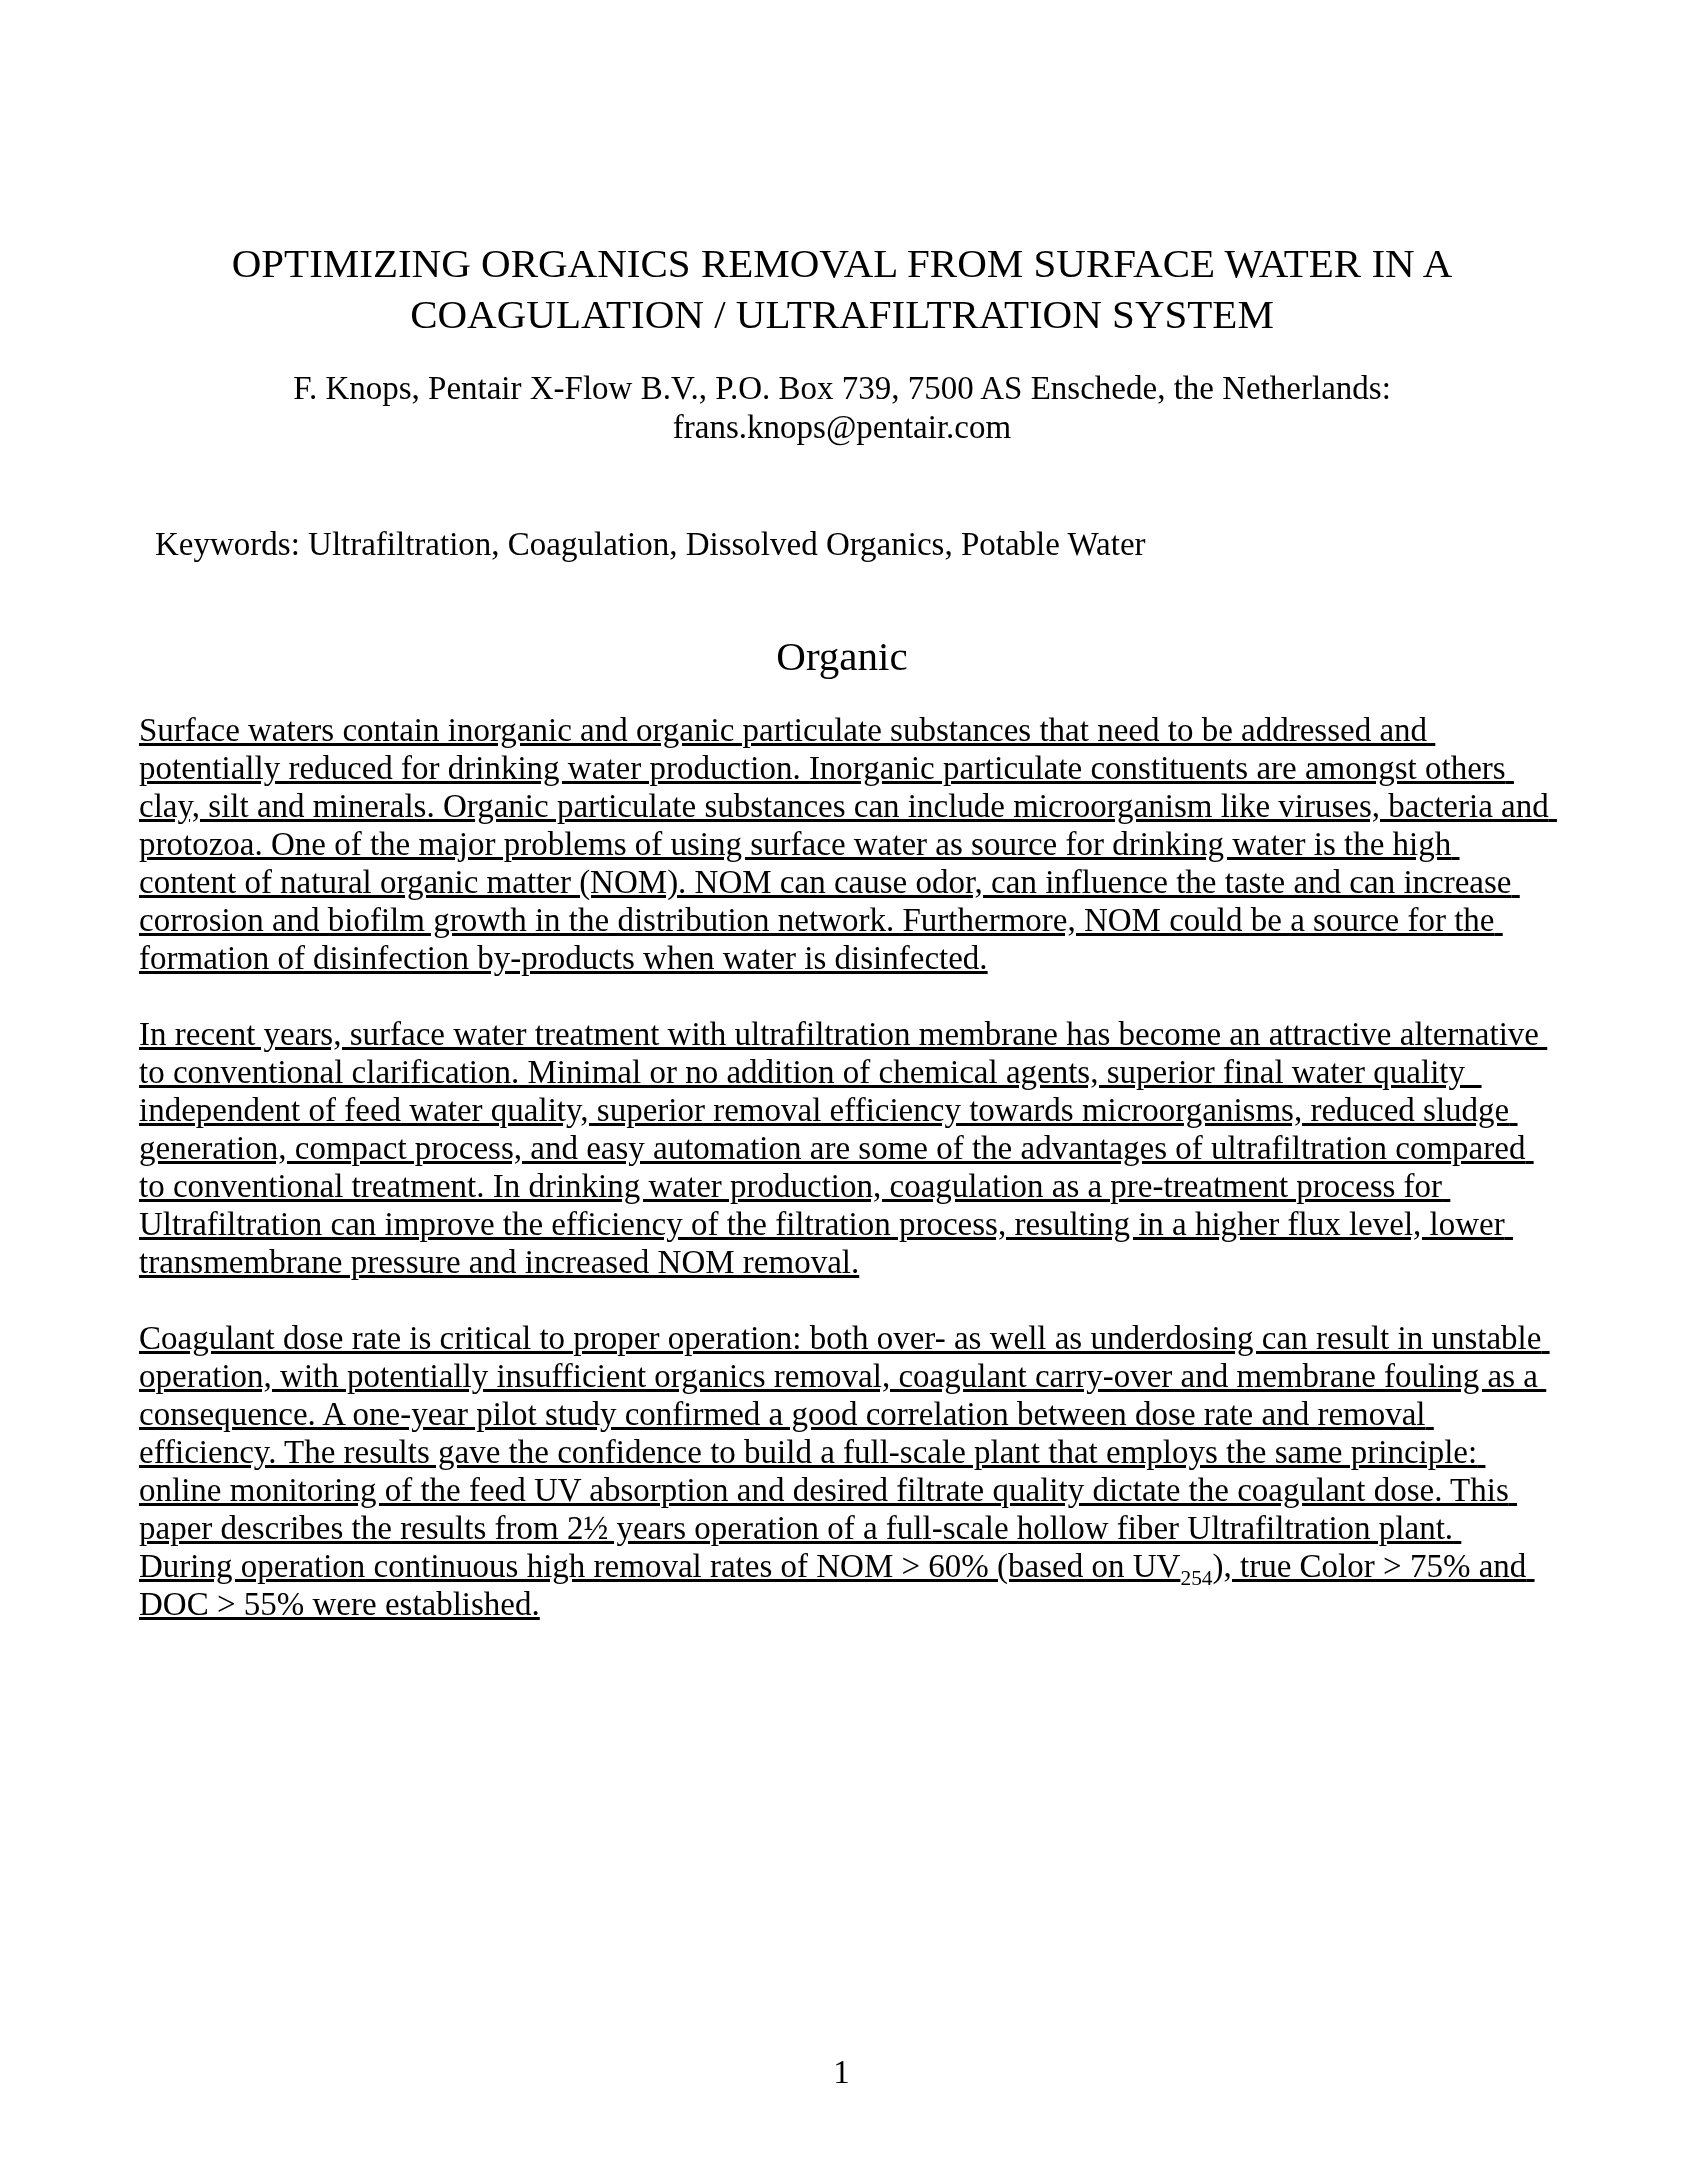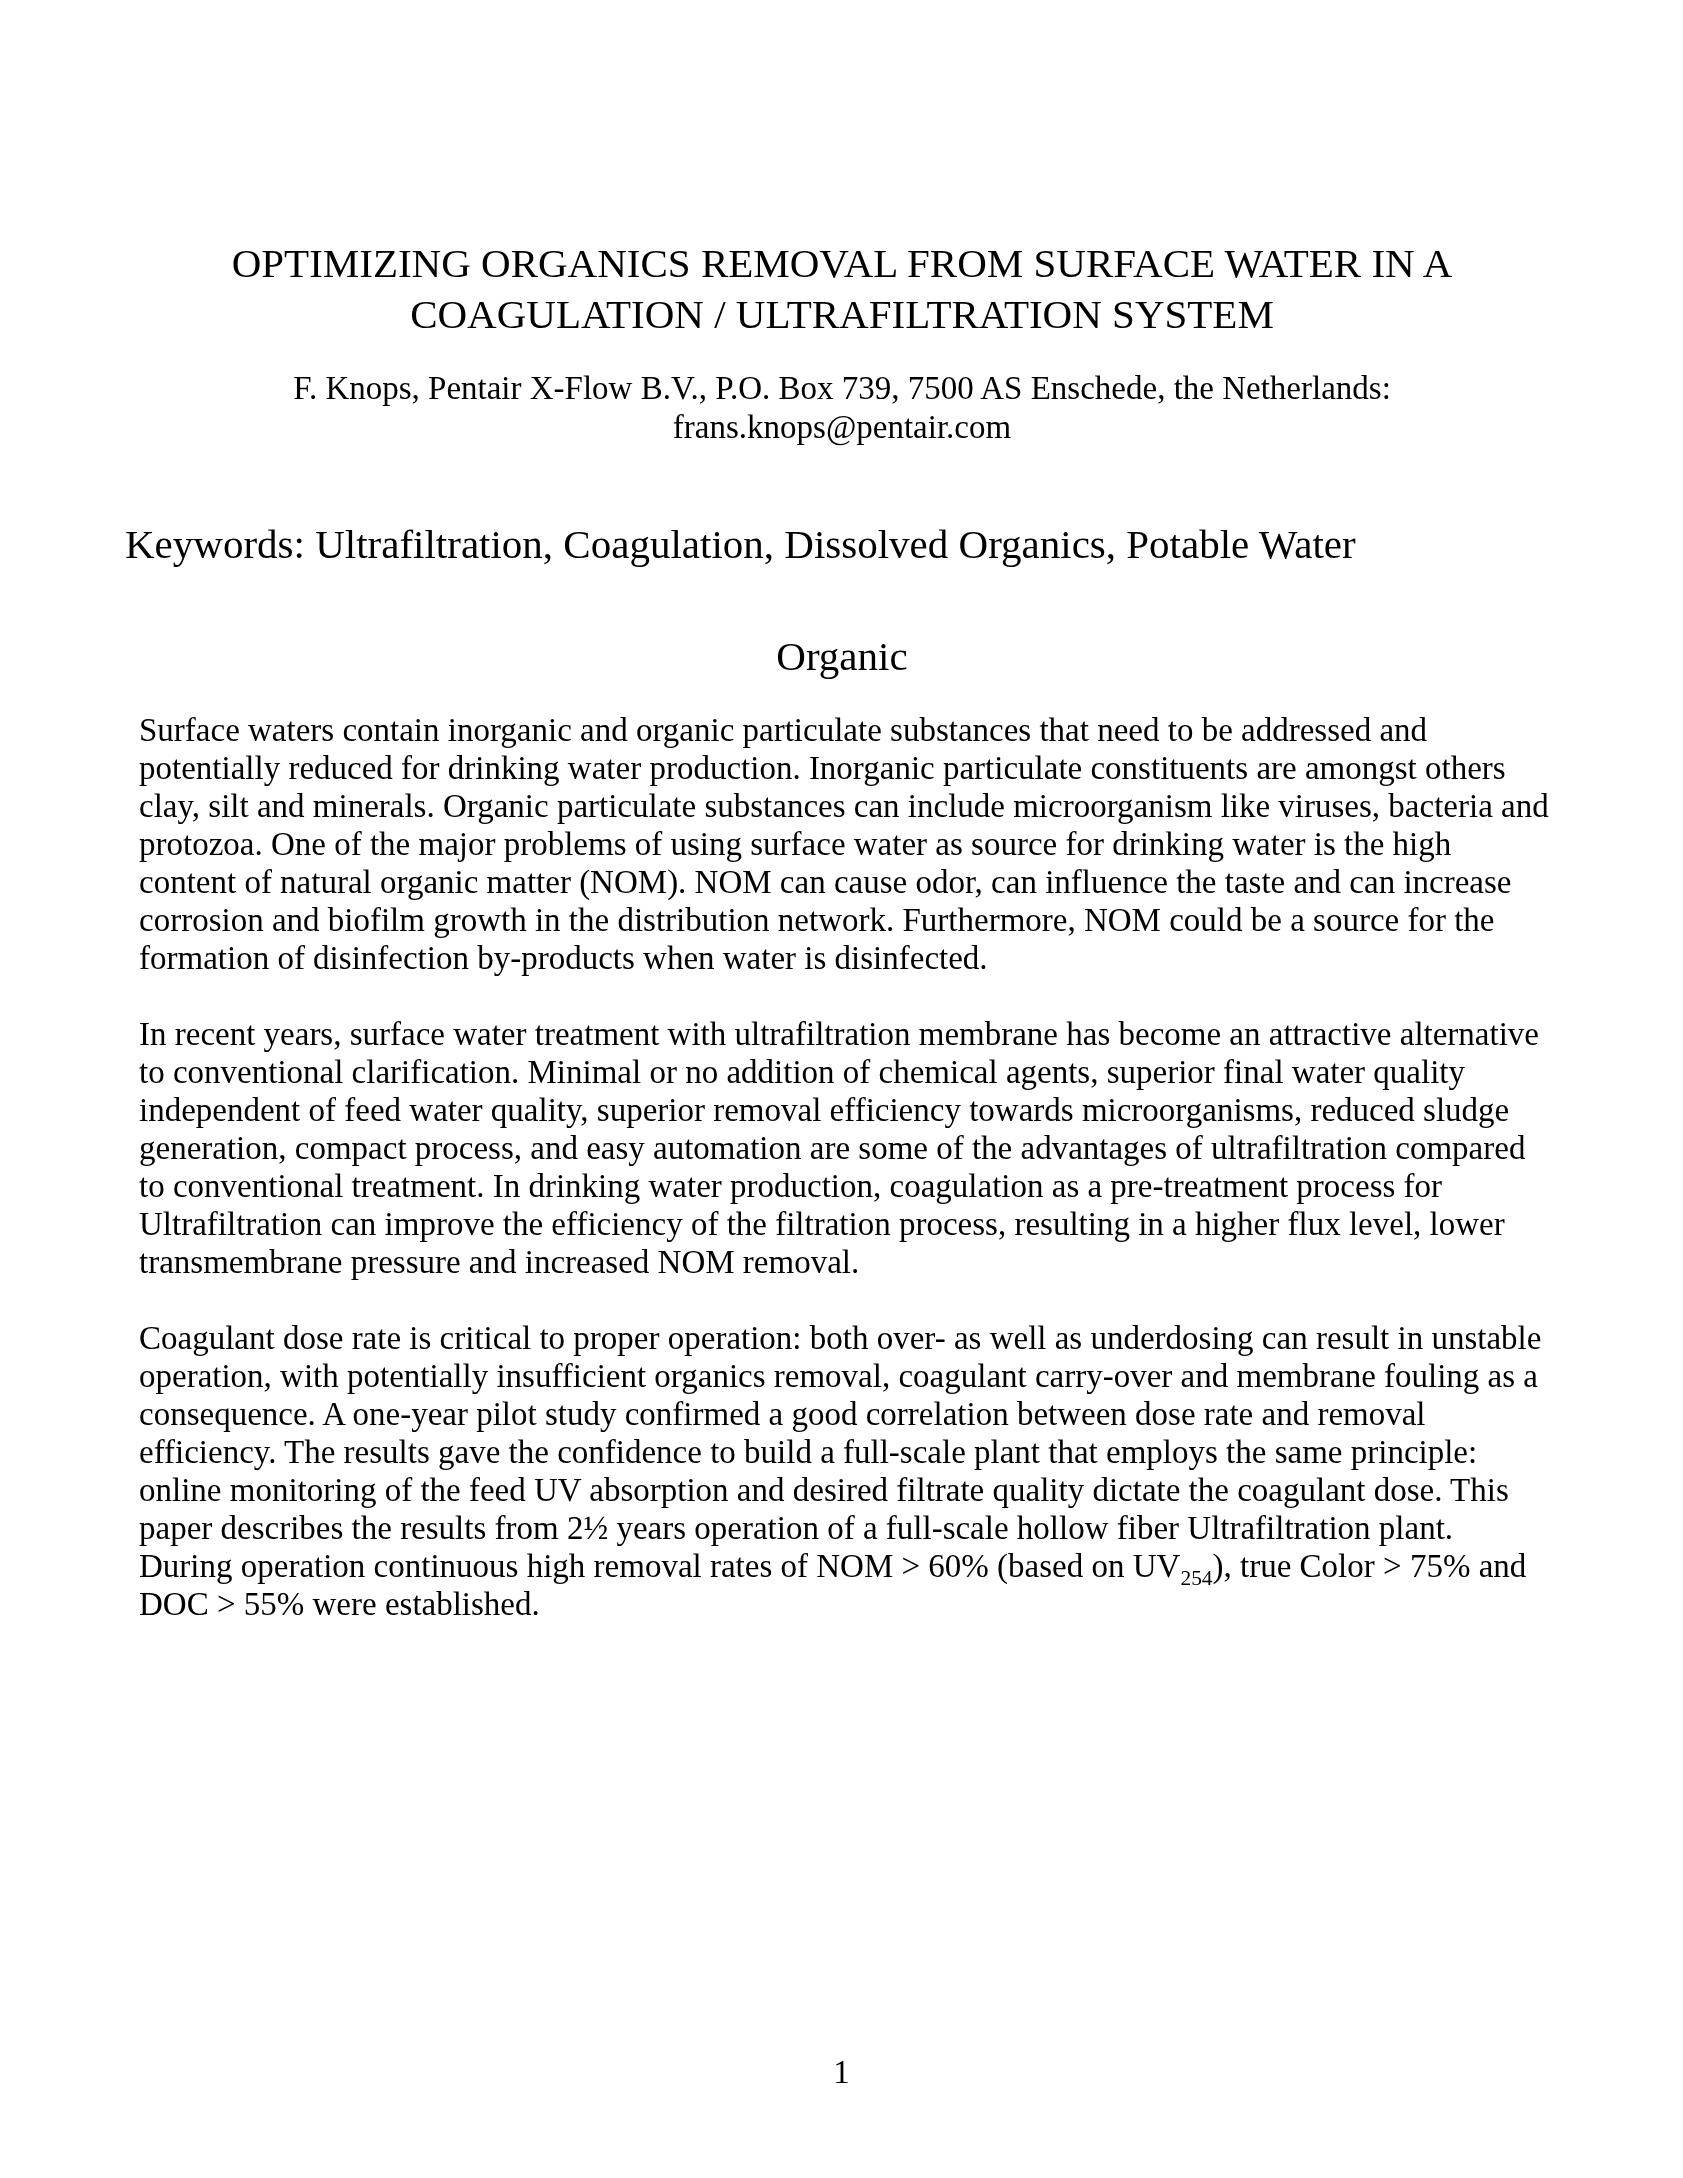--- a/index.html
+++ b/index.html
@@ -32,42 +32,43 @@
     top: 321px;
     left: 139px;
     width: 1406px;
     text-align: center;
     font-size: 33px;
     line-height: 39px;
   }
   .keywords {
     position: absolute;
     top: 477px;
-    left: 125px;
+    left: 155px;
     width: 1410px;
-    font-size: 41px;
+    font-size: 33px;
     line-height: 38px;
   }
   .abstract-heading {
     position: absolute;
     top: 584px;
     left: 139px;
     width: 1406px;
     text-align: center;
     font-size: 41px;
     line-height: 48px;
     font-weight: normal;
   }
   .abstract-body {
     position: absolute;
     top: 663px;
     left: 139px;
     width: 1410px;
     font-size: 33px;
     line-height: 38px;
+    text-decoration: underline;
   }
   .para {
     margin: 0 0 38px 0;
     white-space: pre-wrap;
     text-align: left;
   }
   .para sub {
     font-size: 0.65em;
     line-height: 0;
   }

